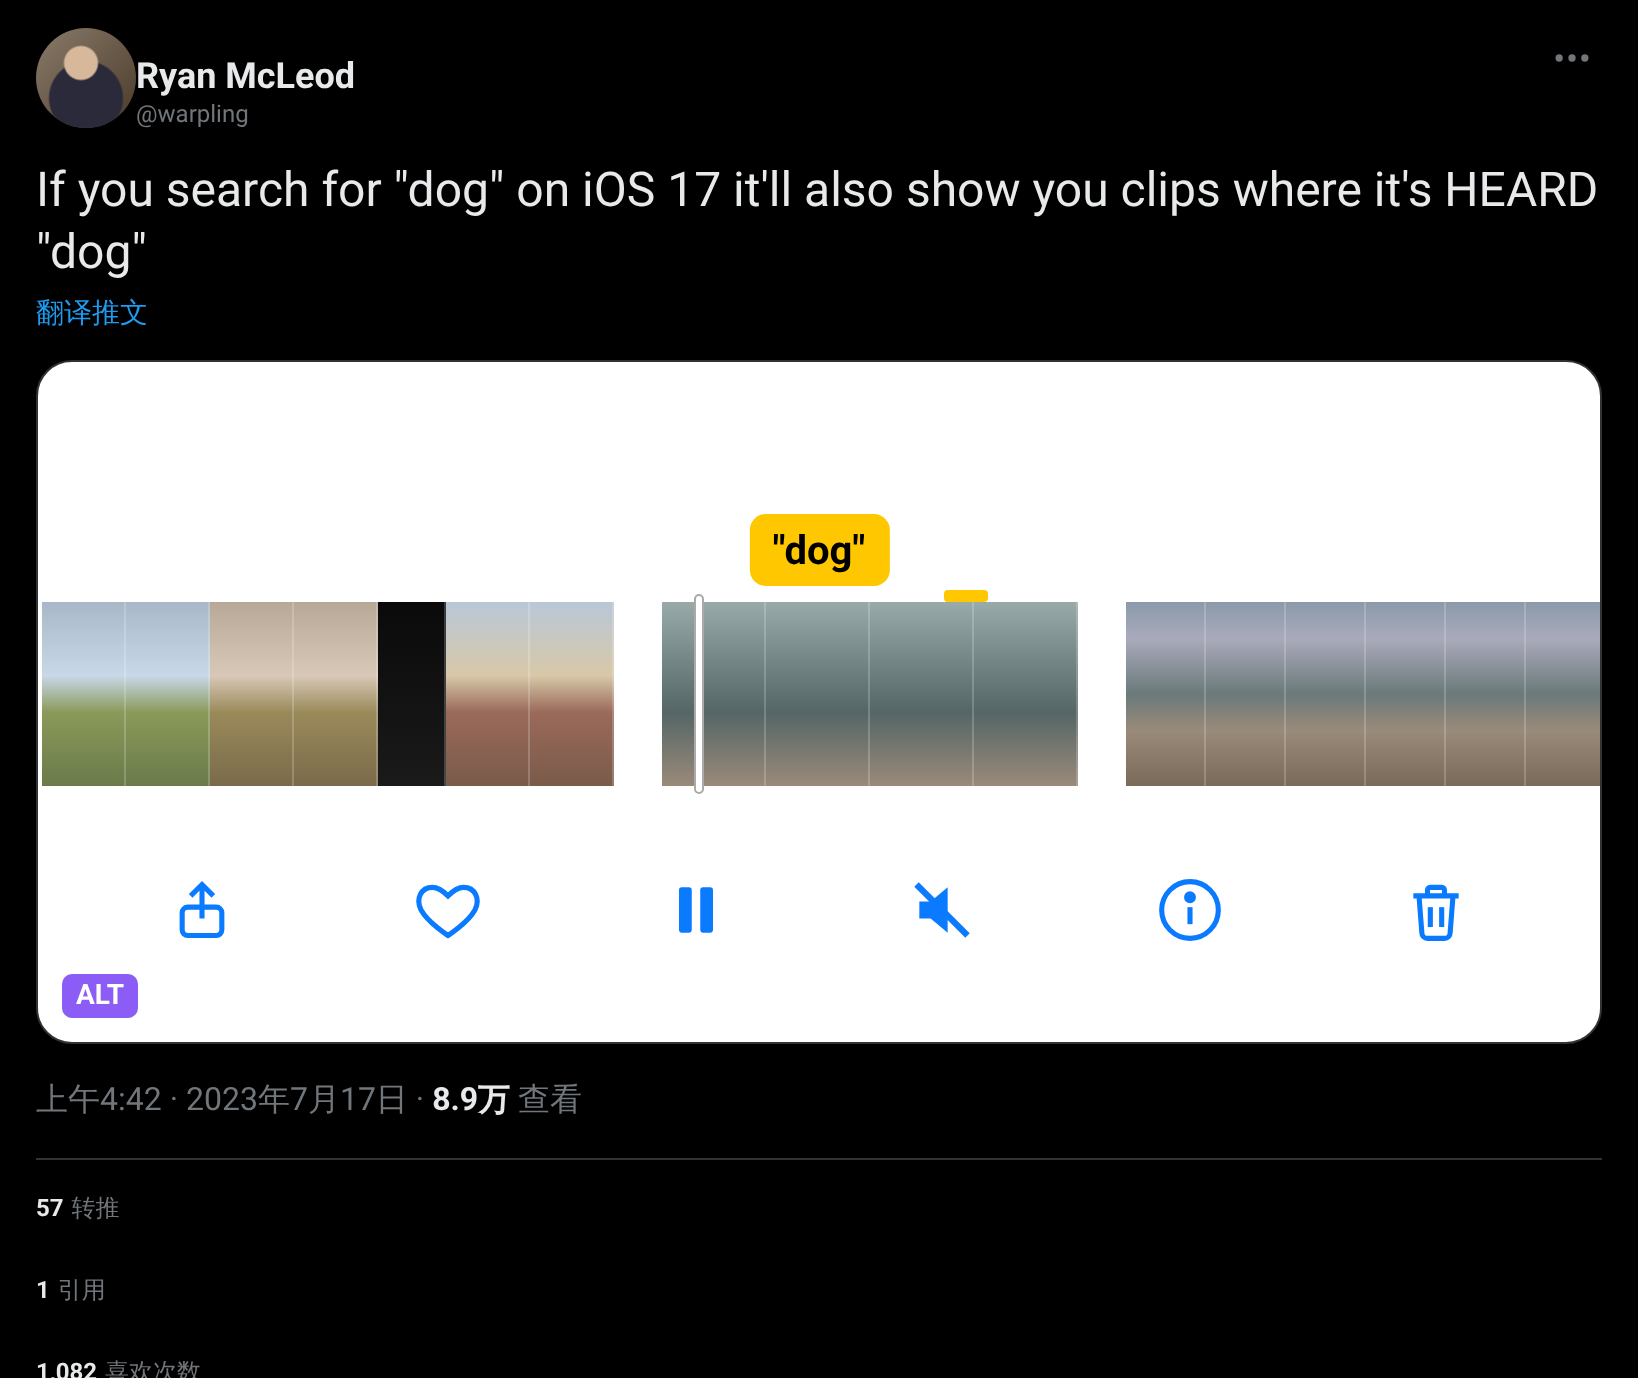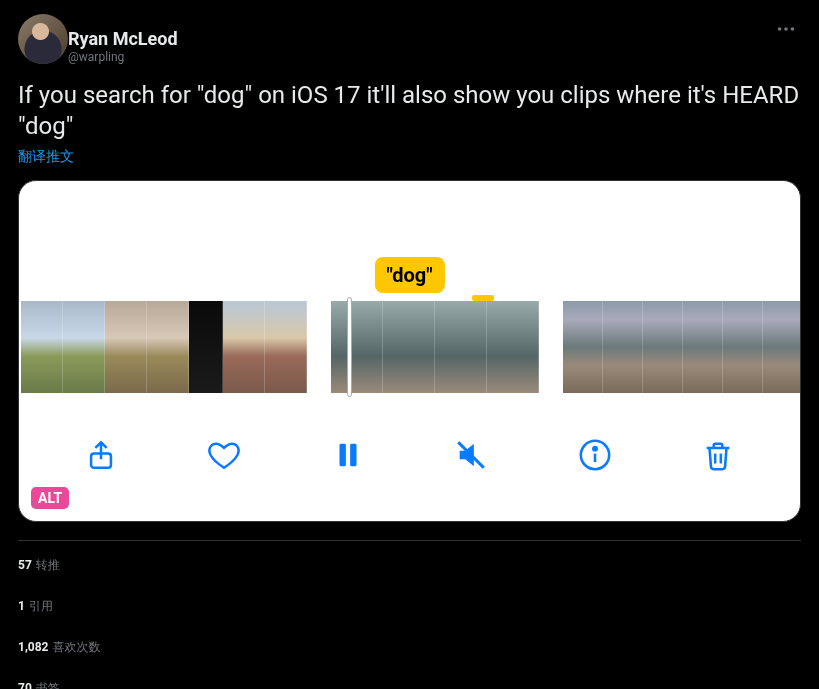--- a/index.html
+++ b/index.html
@@ -142,21 +142,21 @@
     display:flex;
     align-items:center;
     justify-content:space-around;
     padding: 0 20px;
   }
   .tb-icon { color:#0a7aff; cursor:pointer; }
   .alt-badge {
     position:absolute;
     left:12px;
     bottom:12px;
-    background:#ec4899;
+    background:#8b5cf6;
     color:#fff;
     font-size:14px;
     font-weight:700;
     padding:3px 7px;
     border-radius:5px;
     margin-top:37px;
   }
   .meta {
     color:#71767b;
     font-size:16px;
@@ -270,20 +270,26 @@
               <path d="M4 7h16M9 7V5a1 1 0 011-1h4a1 1 0 011 1v2M6 7l1 13a2 2 0 002 2h6a2 2 0 002-2l1-13"></path>
               <line x1="10" y1="11" x2="10" y2="18"></line>
               <line x1="14" y1="11" x2="14" y2="18"></line>
             </svg>
         </span>
       </div>
     </div>
     <div class="alt-badge">ALT</div>
   </div>
 
+  <div class="meta">
+    <span>上午4:42</span>
+    · <span>2023年7月17日</span>
+    · <span class="bold">8.9万</span>
+    <span>查看</span>
+  </div>
 
   <div class="divider"></div>
 
   <div class="stats">
     <span class="stat"><span class="num">57</span><span>转推</span></span>
     <span class="stat"><span class="num">1</span><span>引用</span></span>
     <span class="stat"><span class="num">1,082</span><span>喜欢次数</span></span>
     <span class="stat"><span class="num">70</span><span>书签</span></span>
   </div>
 

